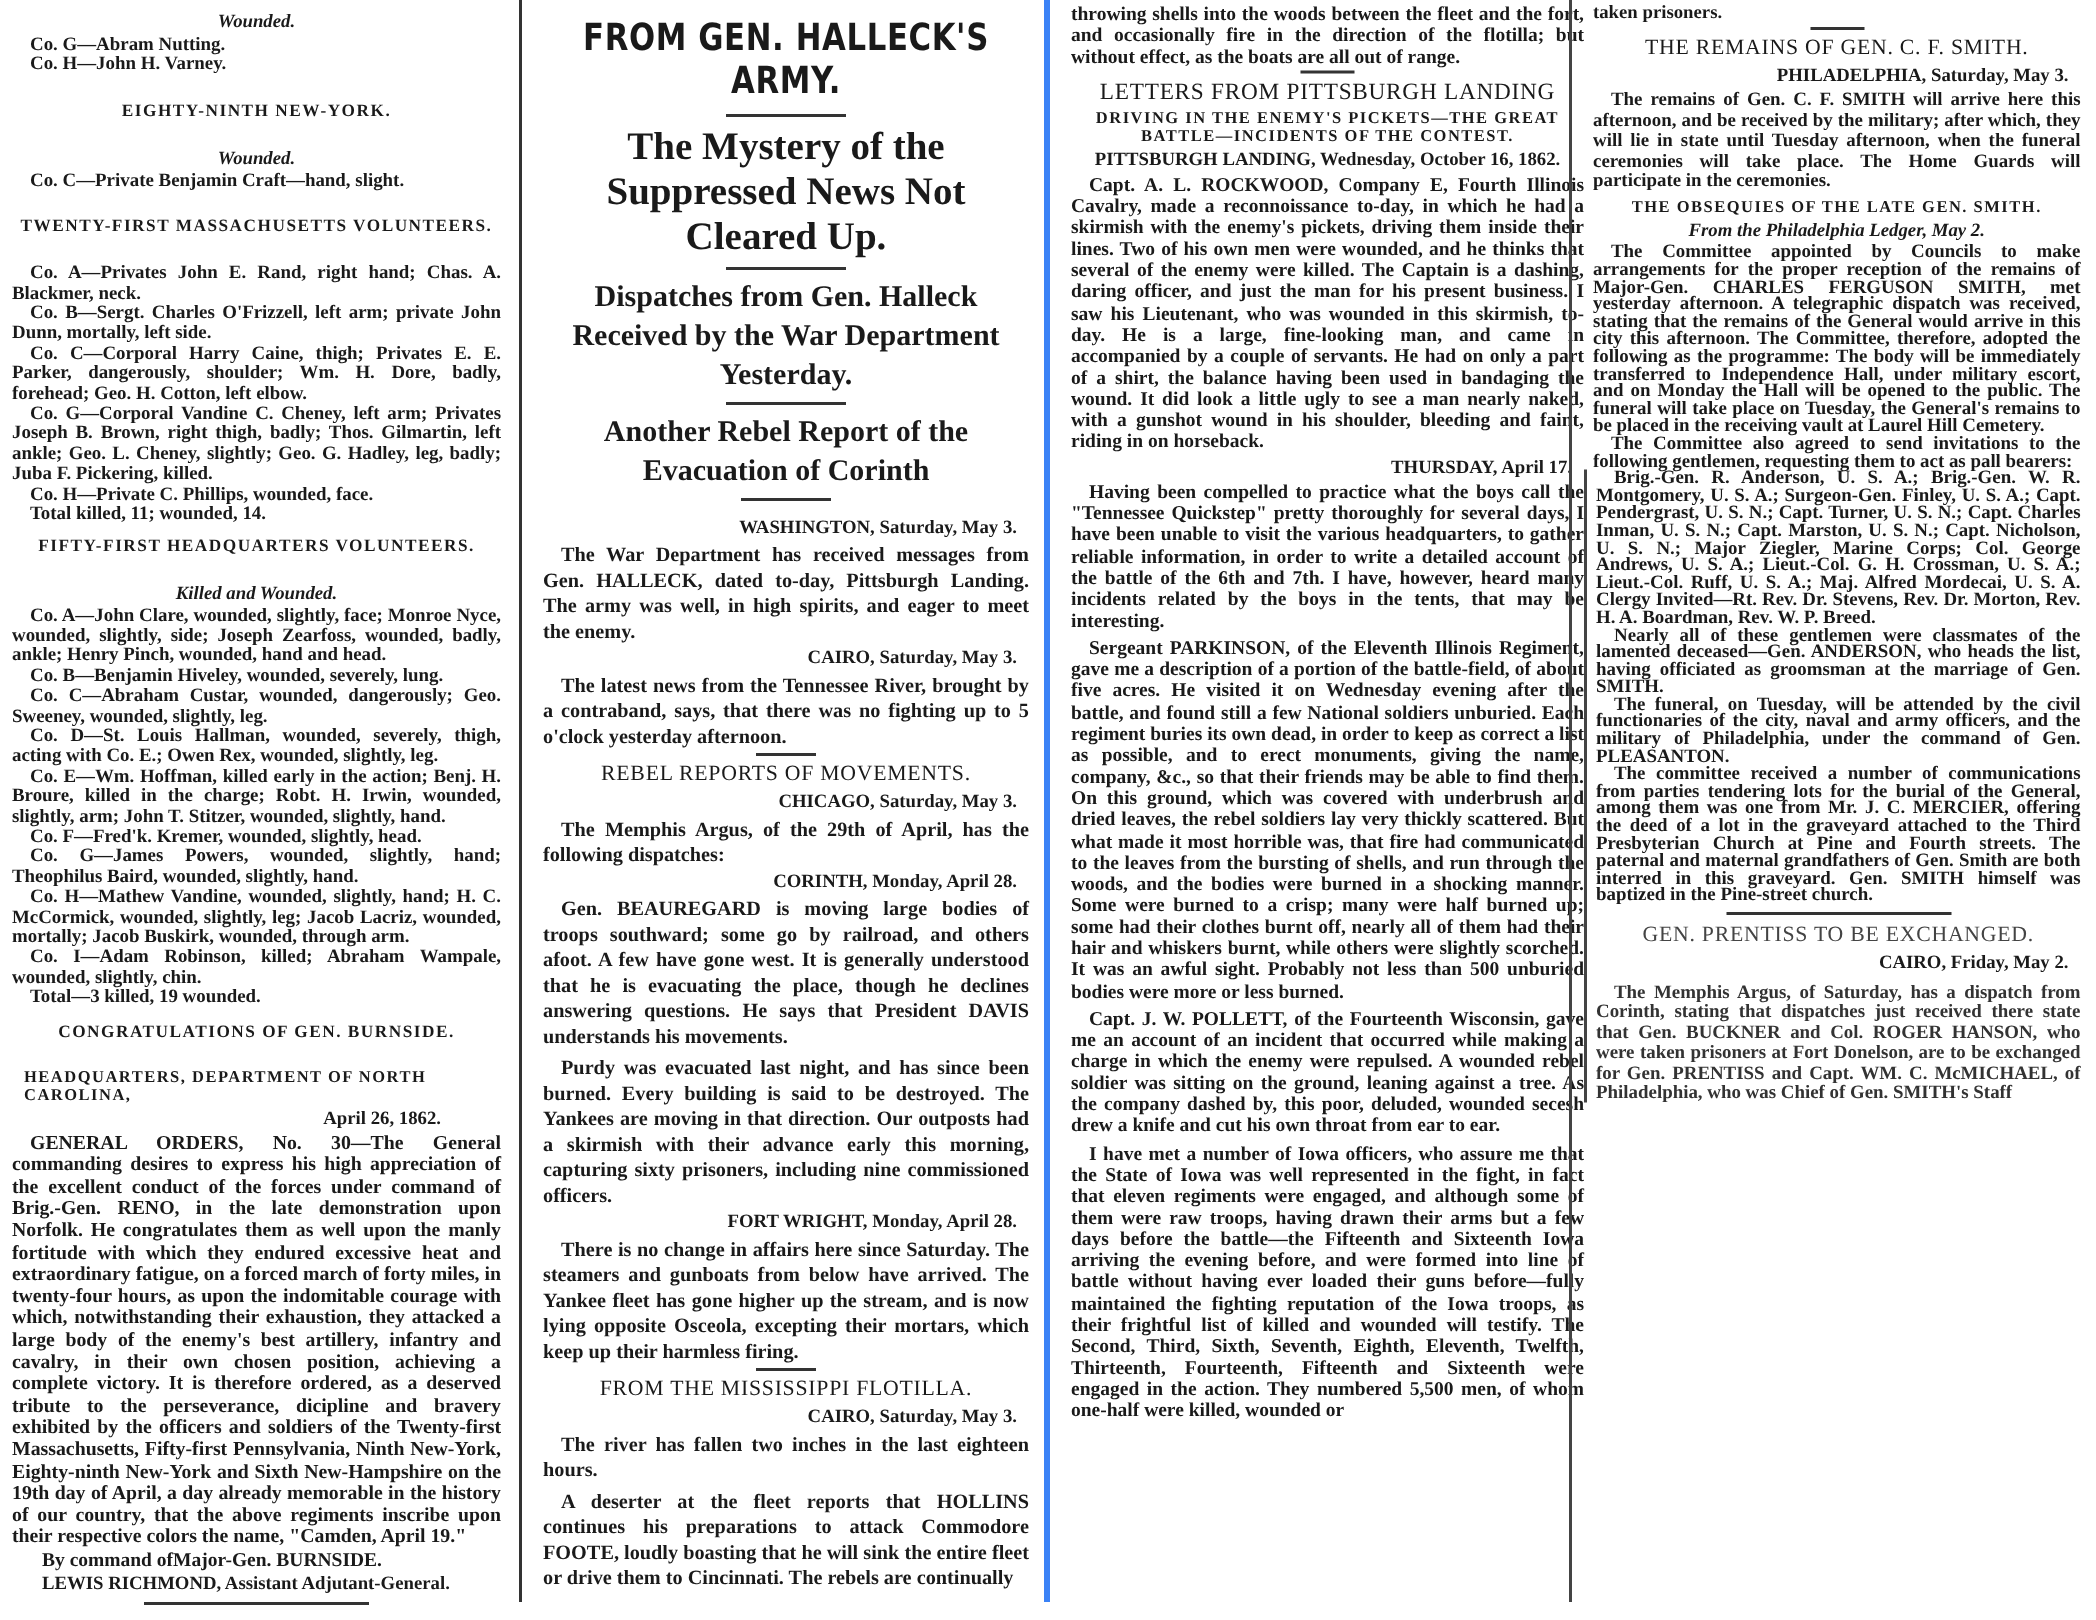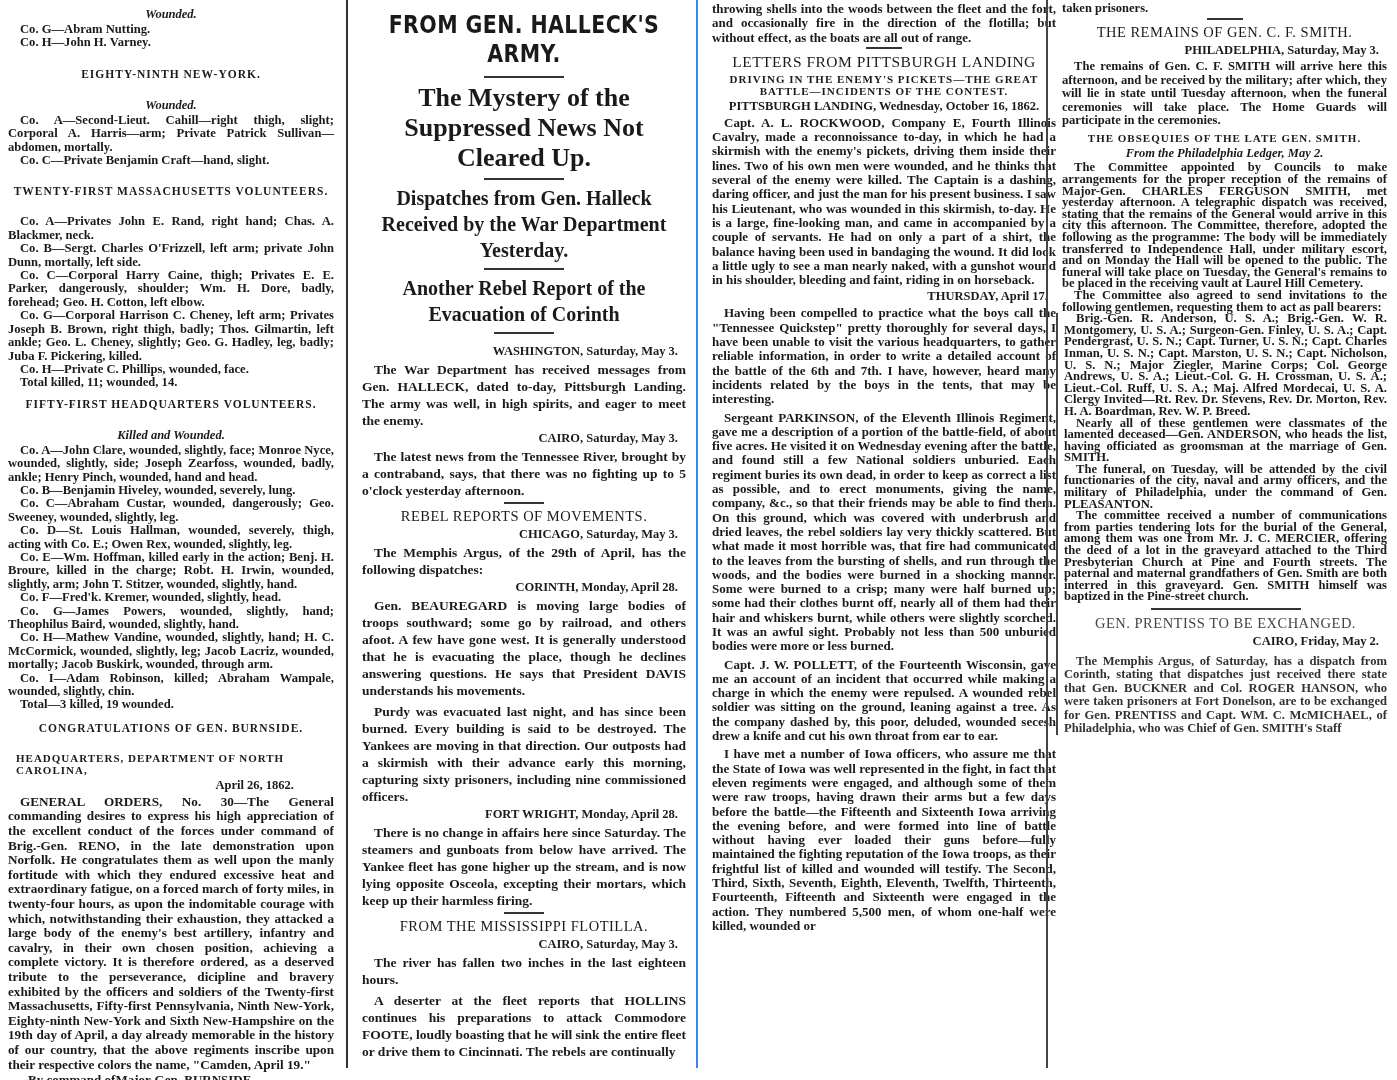--- a/index.html
+++ b/index.html
@@ -1,21 +1,21 @@
 <!DOCTYPE html>
 <html><head>
 <meta charset="utf-8">
 <style>
   html,body{margin:0;padding:0;background:#fff;}
   body{width:1397px;height:1080px;overflow:hidden;position:relative;color:#1a1a1a;
        font-family:"Liberation Serif","DejaVu Serif",serif;}
   .col{position:absolute;top:0;bottom:12px;box-sizing:border-box;}
   #c1{left:0;width:346px;padding:6px 12px 0 8px;}
   #c2{left:346px;width:350px;padding:4px 10px 0 14px;border-left:2px solid #333;}
-  #c3{left:696px;width:370px;padding:2px 10px 0 14px;border-left:2px solid #3b82f6;}
+  #c3{left:696px;width:370px;padding:2px 10px 0 14px;border-left:4px solid #3b82f6;}
   #c4{left:1046px;width:351px;padding:2px 10px 0 14px;border-left:2px solid #444;}
   p{margin:0;text-align:justify;font-size:12.6px;line-height:13.4px;text-indent:12px;font-weight:bold;}
   .noind{text-indent:0;}
   .sub{text-align:center;font-size:11.5px;letter-spacing:1px;margin:18px 0;font-weight:bold;text-indent:0;}
   .subi{text-align:center;font-style:italic;font-size:12.5px;margin:1px 0;font-weight:bold;}
   .dl{text-align:right;font-size:12.5px;margin:2px 8px 2px 0;font-weight:bold;}
   .rule{width:80px;height:2px;background:#333;margin:5px auto;}
   .rule.long{width:150px;}
   .h-big{font-family:"DejaVu Sans","Liberation Sans",sans-serif;font-weight:bold;font-size:25px;text-align:center;transform:scaleX(0.82);margin:6px -20px 8px;letter-spacing:0.5px;}
   .h-med{font-weight:bold;font-size:26px;line-height:30px;text-align:center;margin:4px 0;}
@@ -26,27 +26,26 @@
 </style>
 </head>
 <body>
 
 <div class="col" id="c1">
   <div class="subi">Wounded.</div>
   <p>Co. G—Abram Nutting.</p>
   <p>Co. H—John H. Varney.</p>
   <div class="sub">EIGHTY-NINTH NEW-YORK.</div>
   <div class="subi">Wounded.</div>
-  <p>Co. A—Second-Lieut. Cahill—right thigh, slight; Corporal A. Harris—arm; Private Patrick Sullivan—abdomen, mortally.</p>
   <p>Co. C—Private Benjamin Craft—hand, slight.</p>
   <div class="sub">TWENTY-FIRST MASSACHUSETTS VOLUNTEERS.</div>
   <p>Co. A—Privates John E. Rand, right hand; Chas. A. Blackmer, neck.</p>
   <p>Co. B—Sergt. Charles O'Frizzell, left arm; private John Dunn, mortally, left side.</p>
   <p>Co. C—Corporal Harry Caine, thigh; Privates E. E. Parker, dangerously, shoulder; Wm. H. Dore, badly, forehead; Geo. H. Cotton, left elbow.</p>
-  <p>Co. G—Corporal Harrison C. Cheney, left arm; Privates Joseph B. Brown, right thigh, badly; Thos. Gilmartin, left ankle; Geo. L. Cheney, slightly; Geo. G. Hadley, leg, badly; Juba F. Pickering, killed.</p>
+  <p>Co. G—Corporal Vandine C. Cheney, left arm; Privates Joseph B. Brown, right thigh, badly; Thos. Gilmartin, left ankle; Geo. L. Cheney, slightly; Geo. G. Hadley, leg, badly; Juba F. Pickering, killed.</p>
   <p>Co. H—Private C. Phillips, wounded, face.</p>
   <p>Total killed, 11; wounded, 14.</p>
   <div class="sub" style="margin-top:8px">FIFTY-FIRST HEADQUARTERS VOLUNTEERS.</div>
   <div class="subi">Killed and Wounded.</div>
   <p>Co. A—John Clare, wounded, slightly, face; Monroe Nyce, wounded, slightly, side; Joseph Zearfoss, wounded, badly, ankle; Henry Pinch, wounded, hand and head.</p>
   <p>Co. B—Benjamin Hiveley, wounded, severely, lung.</p>
   <p>Co. C—Abraham Custar, wounded, dangerously; Geo. Sweeney, wounded, slightly, leg.</p>
   <p>Co. D—St. Louis Hallman, wounded, severely, thigh, acting with Co. E.; Owen Rex, wounded, slightly, leg.</p>
   <p>Co. E—Wm. Hoffman, killed early in the action; Benj. H. Broure, killed in the charge; Robt. H. Irwin, wounded, slightly, arm; John T. Stitzer, wounded, slightly, hand.</p>
   <p>Co. F—Fred'k. Kremer, wounded, slightly, head.</p>

